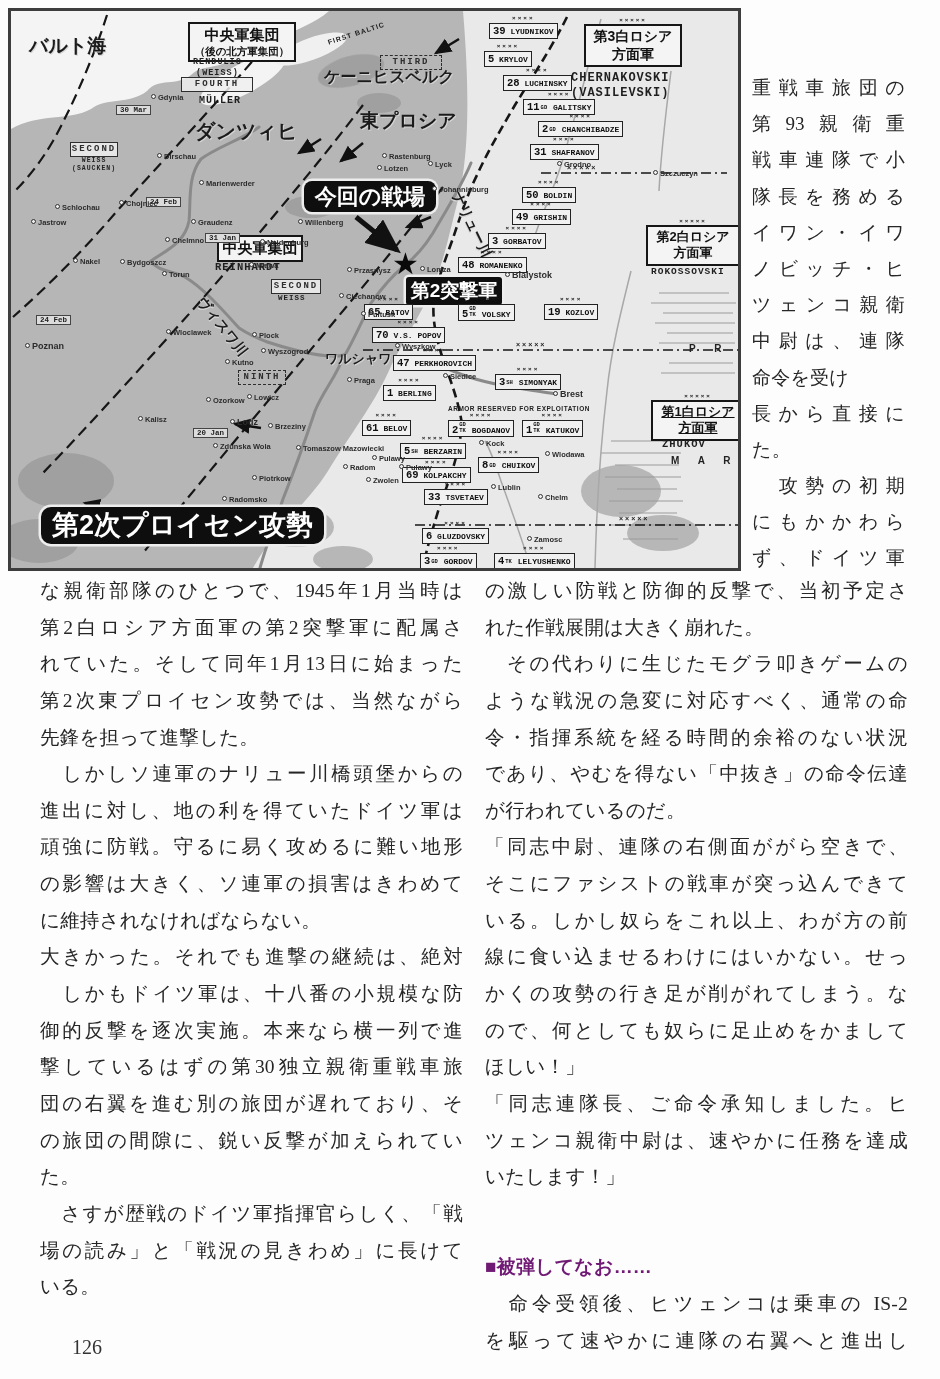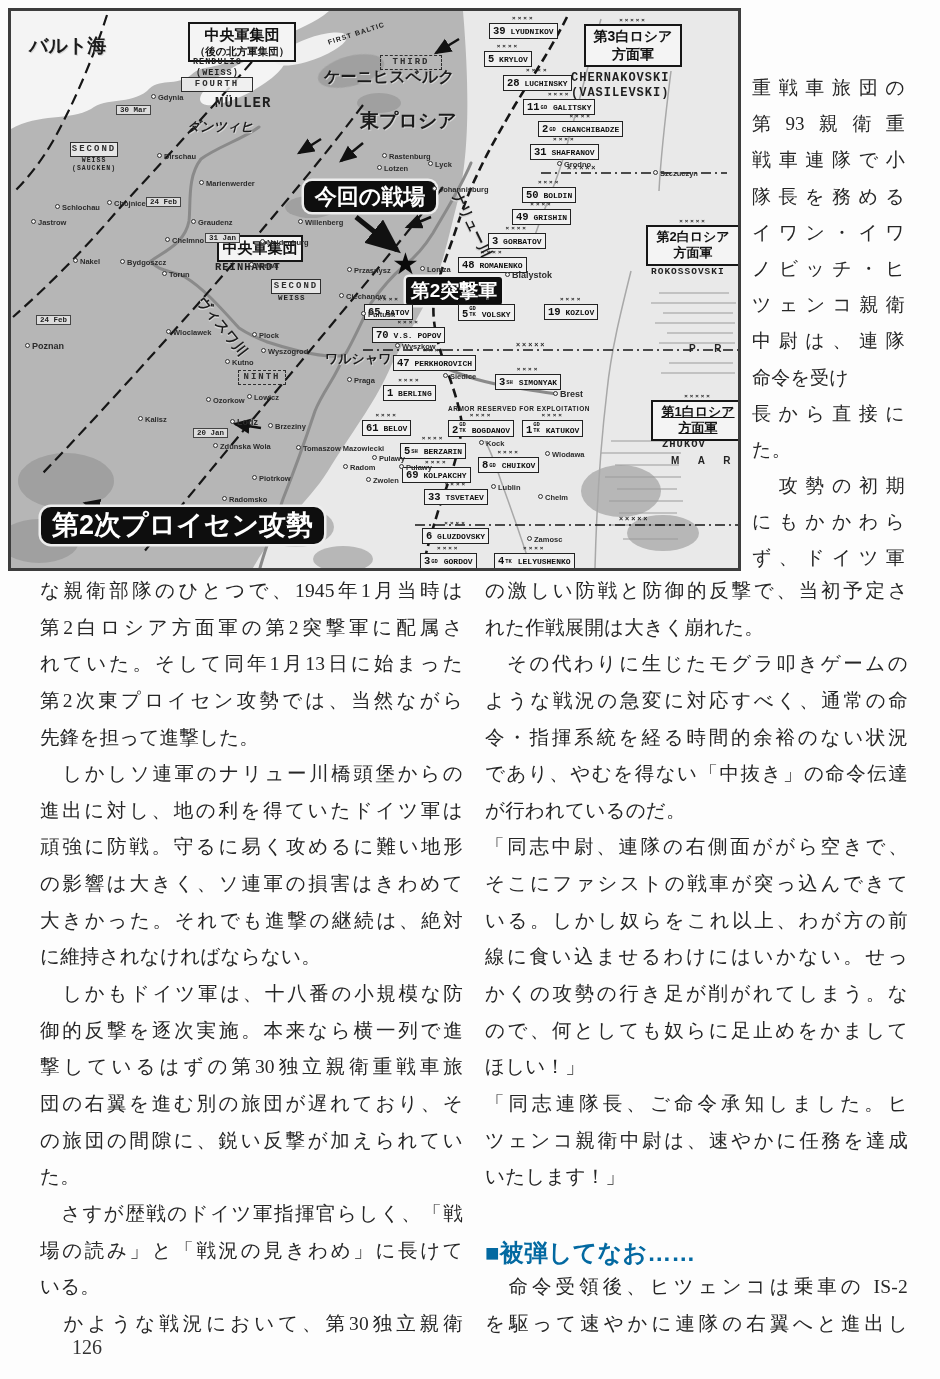--- a/index.html
+++ b/index.html
@@ -40,21 +40,21 @@
         font-family:"Liberation Mono","DejaVu Sans Mono",monospace;}
   .misc{position:absolute;font-weight:bold;color:#222;white-space:nowrap;}
   .star{position:absolute;font-size:30px;color:#0a0a0a;line-height:1;}
   
   .col{position:absolute;}
   .tline{height:36.65px;font-size:19.5px;color:#262626;letter-spacing:0.2px;
         font-family:"Liberation Serif","DejaVu Serif",serif;
         text-align:justify;text-align-last:justify;}
   .tline.end{text-align-last:left;}
   .tline.head{font-family:"Liberation Sans","DejaVu Sans",sans-serif;font-weight:bold;
-        font-size:24px;text-align-last:left;color:#0369a1;}
+        font-size:19px;text-align-last:left;color:#701a75;margin-top:17px;}
   #sidebar .tline{height:36.2px;font-size:19px;}
   #page-number{position:absolute;left:72px;top:1336px;font-size:20px;color:#333;
         font-family:"Liberation Serif","DejaVu Serif",serif;}
 </style>
 </head>
 <body>
 
 <div id="page">
 
   <div id="map">
@@ -138,29 +138,29 @@
         <div>第1白ロシア</div>
         <div>方面軍</div>
         <div class="ech">×××××</div>
       </div>
       <div class="wb" style="left: 206px; top: 224px; width: 78px; font-size: 15px;">
         <div>中央軍集団</div>
       </div>
       <div class="pl" style="left: 18px; top: 22px; font-size: 19px;">バルト海</div>
       <div class="pl" style="left: 313px; top: 56px; font-size: 16px;">ケーニヒスベルク</div>
       <div class="pl" style="left: 349px; top: 97px; font-size: 19px;">東プロシア</div>
-      <div class="pl" style="left: 176px; top: 107px; font-size: 13px; font-style: italic;">ダンツィヒ</div>
+      <div class="pl" style="left: 184px; top: 107px; font-size: 20px;">ダンツィヒ</div>
       <div class="pl" style="left: 314px; top: 339px; font-size: 13px;">ワルシャワ</div>
       <div class="pl" style="left: 196px; top: 282px; font-size: 14px; transform: rotate(52deg); transform-origin: left top;">ヴィスワ川</div>
       <div class="pl" style="left: 453px; top: 178px; font-size: 14px; transform: rotate(64deg); transform-origin: left top;">ナリュー川</div>
       <div class="cmdr" style="left: 182px; top: 46px; font-size: 8.5px;">
         <div>RENDULIC</div>
         <div>(WEISS)</div>
       </div>
-      <div class="cmdr" style="left: 204px; top: 84px; font-size: 14px;">
+      <div class="cmdr" style="left: 188px; top: 84px; font-size: 10px;">
         <div>MÜLLER</div>
       </div>
       <div class="cmdr" style="left: 204px; top: 250px; font-size: 10.5px;">
         <div>REINHARDT</div>
       </div>
       <div class="cmdr" style="left: 560px; top: 60px; font-size: 12px;">
         <div>CHERNAKOVSKI</div>
         <div>(VASILEVSKI)</div>
       </div>
       <div class="cmdr" style="left: 640px; top: 255px; font-size: 9.5px;">
@@ -223,21 +223,21 @@
       <div class="town" style="left: 140px; top: 82px;">Gdynia</div>
       <div class="town" style="left: 146px; top: 141px;">Dirschau</div>
       <div class="town" style="left: 188px; top: 168px;">Marienwerder</div>
       <div class="town" style="left: 180px; top: 207px;">Graudenz</div>
       <div class="town" style="left: 154px; top: 225px;">Chelmno</div>
       <div class="town" style="left: 151px; top: 259px;">Torun</div>
       <div class="town" style="left: 109px; top: 247px;">Bydgoszcz</div>
       <div class="town" style="left: 62px; top: 234px; margin-top: 12px;">Nakel</div>
       <div class="town" style="left: 20px; top: 207px;">Jastrow</div>
       <div class="town" style="left: 44px; top: 192px;">Schlochau</div>
-      <div class="town" style="left: 96px; top: 188px;">Chojnice</div>
+      <div class="town" style="left: 108px; top: 188px;">Chojnice</div>
       <div class="town big" style="left: 14px; top: 330px;">Poznan</div>
       <div class="town" style="left: 155px; top: 317px;">Wloclawek</div>
       <div class="town" style="left: 241px; top: 320px;">Plock</div>
       <div class="town" style="left: 250px; top: 336px;">Wyszogrod</div>
       <div class="town" style="left: 214px; top: 347px;">Kutno</div>
       <div class="town" style="left: 195px; top: 385px;">Ozorkow</div>
       <div class="town" style="left: 236px; top: 382px;">Lowicz</div>
       <div class="town big" style="left: 219px; top: 406px;">Lodz</div>
       <div class="town" style="left: 127px; top: 404px;">Kalisz</div>
       <div class="town" style="left: 202px; top: 431px;">Zdunska Wola</div>
@@ -295,32 +295,31 @@
   <div id="col-left" class="col" style="left:40px;top:577px;width:423px;">
       <div class="tline">な親衛部隊のひとつで、1945年1月当時は</div>
       <div class="tline">第2白ロシア方面軍の第2突撃軍に配属さ</div>
       <div class="tline">れていた。そして同年1月13日に始まった</div>
       <div class="tline">第2次東プロイセン攻勢では、当然ながら</div>
       <div class="tline end">先鋒を担って進撃した。</div>
       <div class="tline">　しかしソ連軍のナリュー川橋頭堡からの</div>
       <div class="tline">進出に対し、地の利を得ていたドイツ軍は</div>
       <div class="tline">頑強に防戦。守るに易く攻めるに難い地形</div>
       <div class="tline">の影響は大きく、ソ連軍の損害はきわめて</div>
+      <div class="tline end">に維持されなければならない。</div>
       <div class="tline">大きかった。それでも進撃の継続は、絶対</div>
-      <div class="tline end">に維持されなければならない。</div>
       <div class="tline">　しかもドイツ軍は、十八番の小規模な防</div>
       <div class="tline">御的反撃を逐次実施。本来なら横一列で進</div>
       <div class="tline">撃しているはずの第30独立親衛重戦車旅</div>
       <div class="tline">団の右翼を進む別の旅団が遅れており、そ</div>
       <div class="tline">の旅団の間隙に、鋭い反撃が加えられてい</div>
       <div class="tline end">た。</div>
       <div class="tline">　さすが歴戦のドイツ軍指揮官らしく、「戦</div>
       <div class="tline">場の読み」と「戦況の見きわめ」に長けて</div>
       <div class="tline end">いる。</div>
-      <div class="tline">　かような戦況において、第30独立親衛</div>
     </div>
 
   <div id="col-right" class="col" style="left:485px;top:577px;width:423px;">
       <div class="tline">の激しい防戦と防御的反撃で、当初予定さ</div>
       <div class="tline end">れた作戦展開は大きく崩れた。</div>
       <div class="tline">　その代わりに生じたモグラ叩きゲームの</div>
       <div class="tline">ような戦況の急変に対応すべく、通常の命</div>
       <div class="tline">令・指揮系統を経る時間的余裕のない状況</div>
       <div class="tline">であり、やむを得ない「中抜き」の命令伝達</div>
       <div class="tline end">が行われているのだ。</div>

